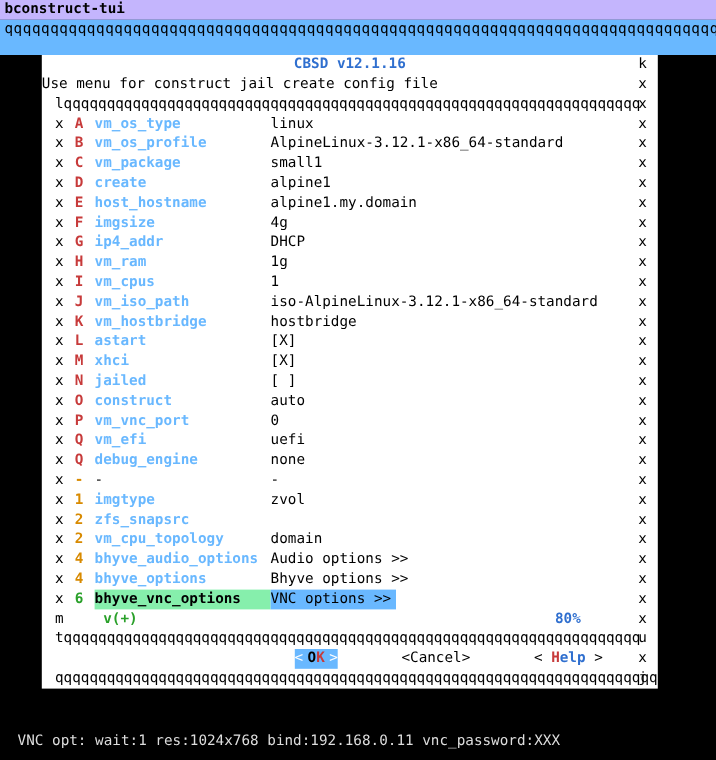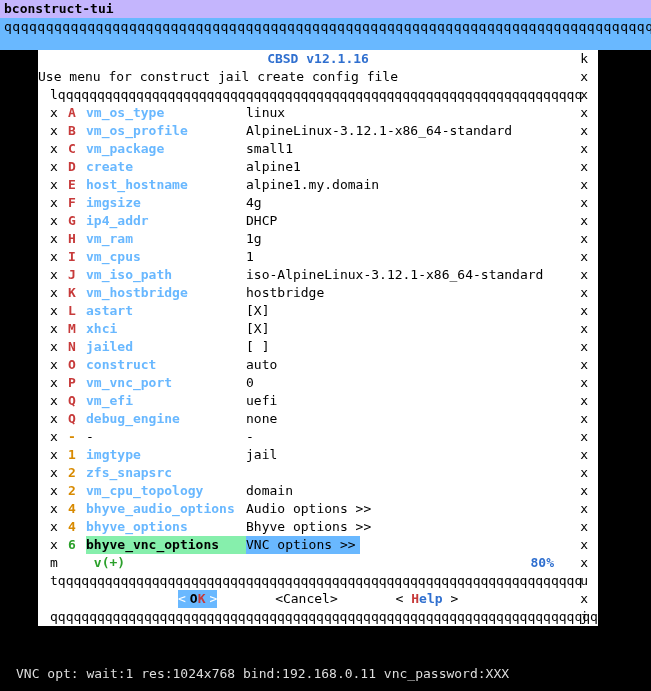--- a/index.html
+++ b/index.html
@@ -20,23 +20,23 @@
   .row .name{display:inline-block;width:160px;color:#69b8ff;font-weight:bold}
   .row .val{display:inline-block;color:#000;width:310px}
   .row .name.sel{background:#86efac;color:#000}
   .row .val.sel{background:#69b8ff;color:#000;width:auto;padding-right:4px}
   .key.red{color:#c73a3a}
   .key.orange{color:#d88a00}
   .key.green{color:#2aa02a}
   .foot-row{height:18px;padding-left:12px}
   .foot-row .m{display:inline-block;width:18px;color:#000}
   .foot-row .v{display:inline-block;margin-left:18px;color:#2aa02a;font-weight:bold}
-  .foot-row .pct{float:right;margin-right:44px;color:#2f6fcf;font-weight:bold}
+  .foot-row .pct{float:right;margin-right:70px;color:#2f6fcf;font-weight:bold}
   .gap{height:18px;padding-left:12px;color:#000;white-space:nowrap;overflow:hidden}
-  .btns{height:18px;text-align:left;padding-left:140px}
+  .btns{height:18px;text-align:right;padding-left:140px}
   .btn{display:inline-block;margin-right:50px}
   .btn.sel{background:#69b8ff;color:#000}
   .btn .angle{color:#000}
   .btn.sel .angle{color:#fff}
   .btn .lbl{padding:0 4px}
   .btn .ok-o{color:#c73a3a;font-weight:bold}
   .btn .ok-k{color:#c73a3a;font-weight:bold}
   .btn.sel .ok-o{color:#000}
   .btn.sel .ok-k{color:#c73a3a}
   .btn .hl{color:#c73a3a;font-weight:bold}
@@ -87,21 +87,21 @@
         <div class="row prow"><span class="xcol">x</span><span class="key red">J</span><span class="name">vm_iso_path</span><span class="val">iso-AlpineLinux-3.12.1-x86_64-standard</span><span class="xcolr">x</span></div>
         <div class="row prow"><span class="xcol">x</span><span class="key red">K</span><span class="name">vm_hostbridge</span><span class="val">hostbridge</span><span class="xcolr">x</span></div>
         <div class="row prow"><span class="xcol">x</span><span class="key red">L</span><span class="name">astart</span><span class="val">[X]</span><span class="xcolr">x</span></div>
         <div class="row prow"><span class="xcol">x</span><span class="key red">M</span><span class="name">xhci</span><span class="val">[X]</span><span class="xcolr">x</span></div>
         <div class="row prow"><span class="xcol">x</span><span class="key red">N</span><span class="name">jailed</span><span class="val">[ ]</span><span class="xcolr">x</span></div>
         <div class="row prow"><span class="xcol">x</span><span class="key red">O</span><span class="name">construct</span><span class="val">auto</span><span class="xcolr">x</span></div>
         <div class="row prow"><span class="xcol">x</span><span class="key red">P</span><span class="name">vm_vnc_port</span><span class="val">0</span><span class="xcolr">x</span></div>
         <div class="row prow"><span class="xcol">x</span><span class="key red">Q</span><span class="name">vm_efi</span><span class="val">uefi</span><span class="xcolr">x</span></div>
         <div class="row prow"><span class="xcol">x</span><span class="key red">Q</span><span class="name">debug_engine</span><span class="val">none</span><span class="xcolr">x</span></div>
         <div class="row prow"><span class="xcol">x</span><span class="key orange">-</span><span class="name" style="color: rgb(0, 0, 0); font-weight: normal;">-</span><span class="val">-</span><span class="xcolr">x</span></div>
-        <div class="row prow"><span class="xcol">x</span><span class="key orange">1</span><span class="name">imgtype</span><span class="val">jail</span><span class="xcolr">x</span></div>
+        <div class="row prow"><span class="xcol">x</span><span class="key orange">1</span><span class="name">imgtype</span><span class="val">zvol</span><span class="xcolr">x</span></div>
         <div class="row prow"><span class="xcol">x</span><span class="key orange">2</span><span class="name">zfs_snapsrc</span><span class="val"></span><span class="xcolr">x</span></div>
         <div class="row prow"><span class="xcol">x</span><span class="key orange">2</span><span class="name">vm_cpu_topology</span><span class="val">domain</span><span class="xcolr">x</span></div>
         <div class="row prow"><span class="xcol">x</span><span class="key orange">4</span><span class="name">bhyve_audio_options</span><span class="val">Audio options &gt;&gt;</span><span class="xcolr">x</span></div>
         <div class="row prow"><span class="xcol">x</span><span class="key orange">4</span><span class="name">bhyve_options</span><span class="val">Bhyve options &gt;&gt;</span><span class="xcolr">x</span></div>
         <div class="row prow"><span class="xcol">x</span><span class="key green">6</span><span class="name sel">bhyve_vnc_options</span><span class="val sel">VNC options &gt;&gt;</span><span class="xcolr">x</span></div>
       </div>
 
     <div class="prow foot-row">
       <span class="m">m</span>
       <span class="v">v(+)</span>

